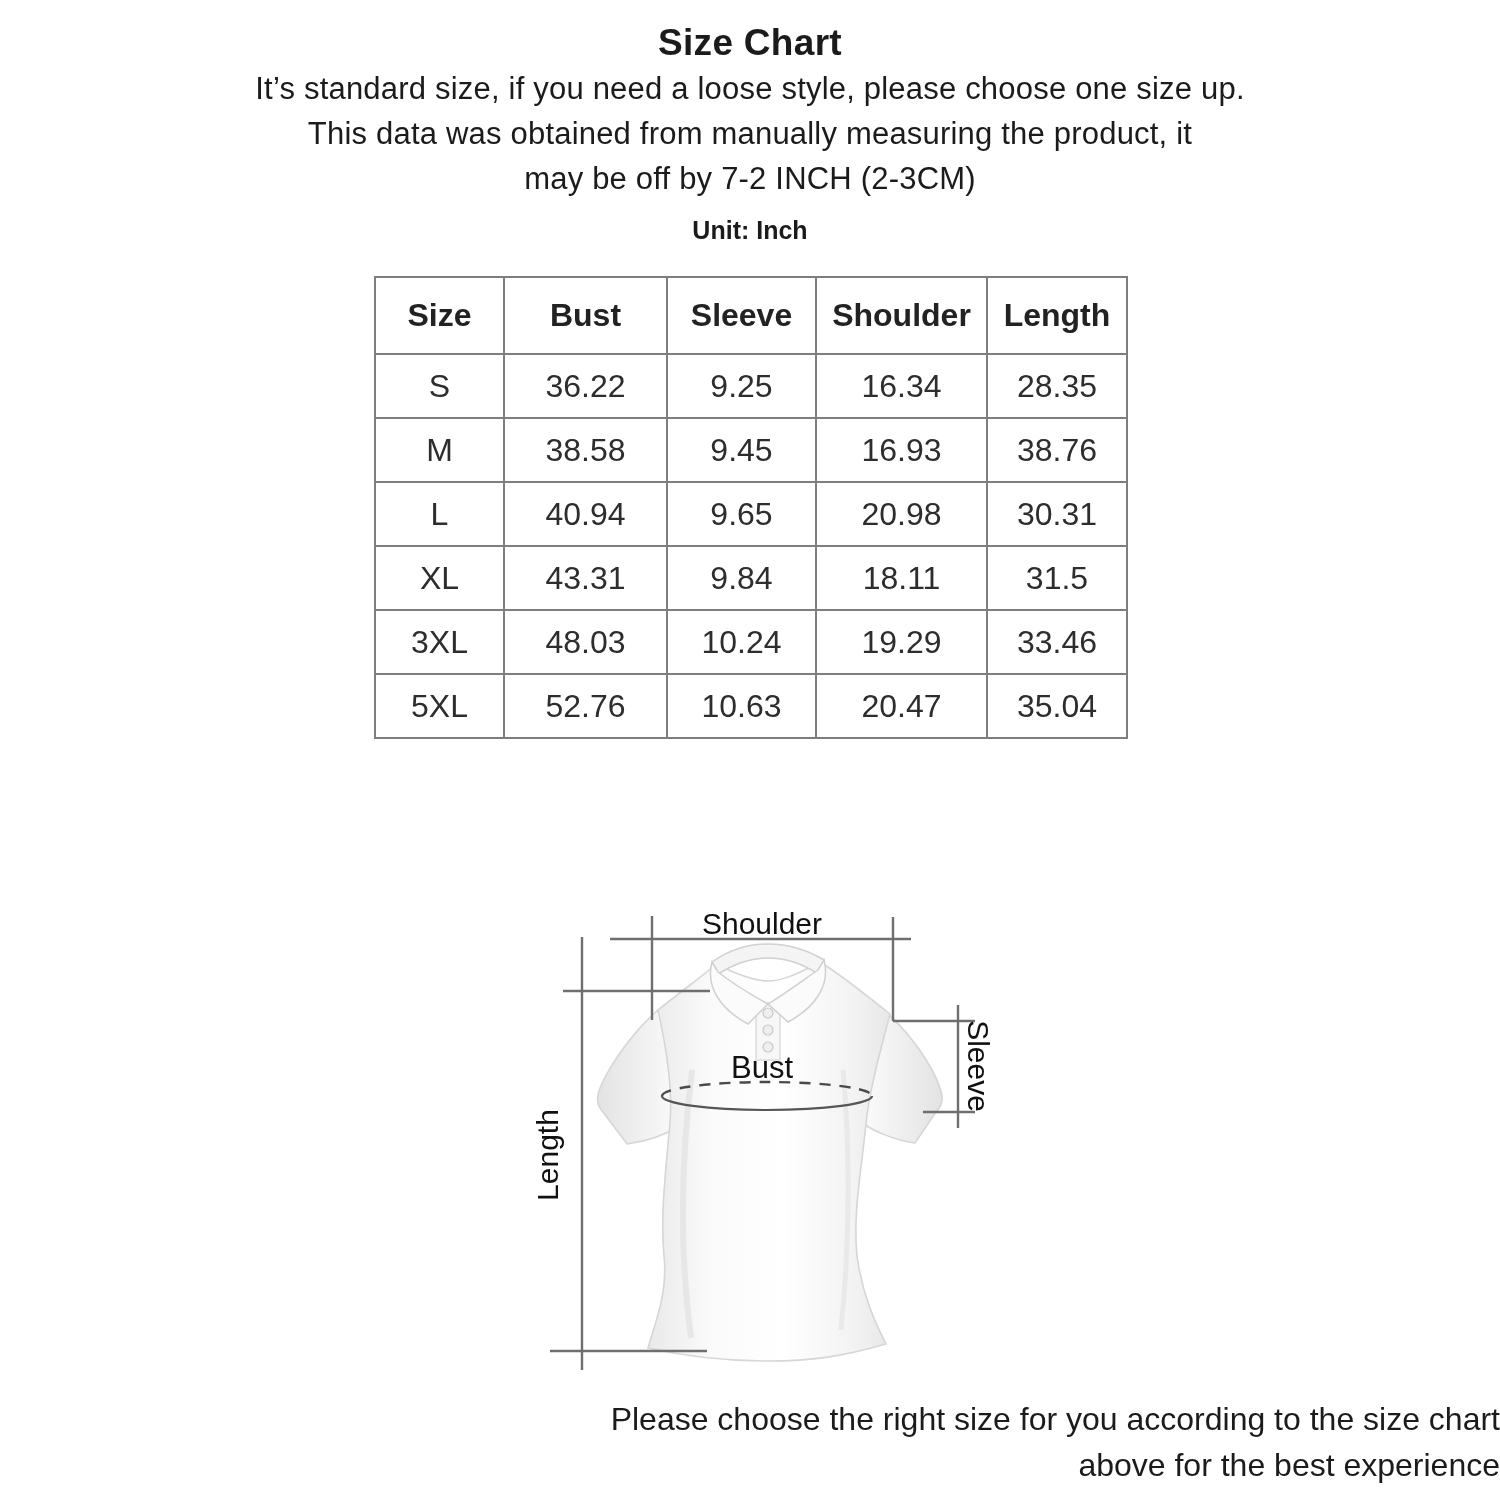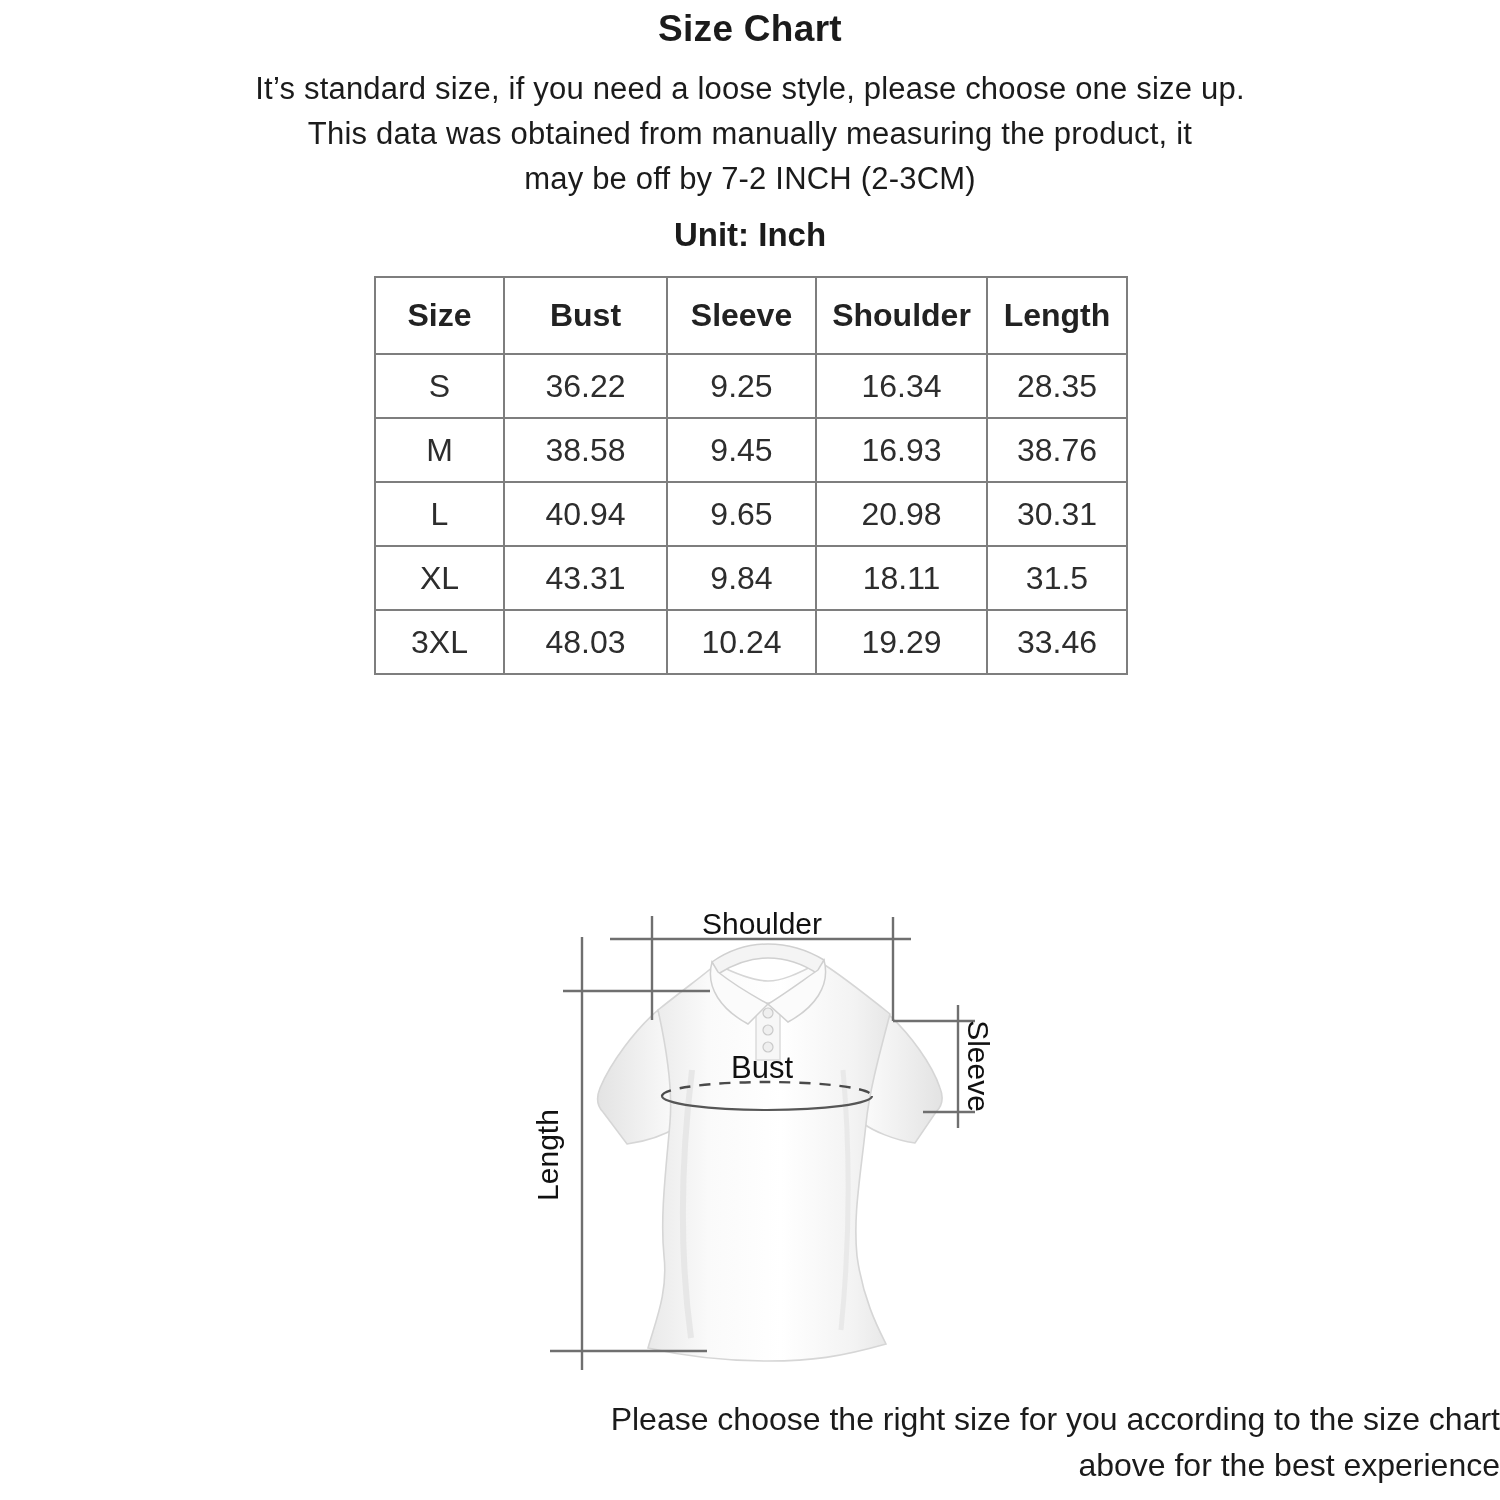--- a/index.html
+++ b/index.html
@@ -1,23 +1,23 @@
 <!DOCTYPE html>
 <html><head>
 <meta charset="utf-8">
 <style>
   html,body{margin:0;padding:0;background:#ffffff;}
   .page{
     position:relative;width:1500px;height:1500px;background:#ffffff;overflow:hidden;
     font-family:"Liberation Sans",sans-serif;color:#1b1b1b;
   }
   .center-text{position:absolute;left:0;width:1500px;text-align:center;}
-  .title{top:8px;font-size:37px;font-weight:700;letter-spacing:.3px;}
+  .title{top:22px;font-size:37px;font-weight:700;letter-spacing:.3px;}
   .intro{top:66px;font-size:31px;line-height:45px;white-space:pre-line;letter-spacing:.2px;}
-  .unit{top:216px;font-size:33px;font-weight:700;}
+  .unit{top:216px;font-size:25px;font-weight:700;}
   .footer-note{top:1396px;font-size:32px;line-height:46px;white-space:pre-line;text-align:right;}
 
   table.size-table{
     position:absolute;left:374px;top:276px;width:752px;
     border-collapse:collapse;table-layout:fixed;
     font-size:32px;color:#2d2d2d;text-align:center;
   }
   .size-table th,.size-table td{
     border:2px solid #7e7e7e;padding:0;vertical-align:middle;font-weight:400;
   }
@@ -90,20 +90,27 @@
       <td>18.11</td>
       <td>31.5</td>
     </tr>
         <tr>
       <td>3XL</td>
       <td>48.03</td>
       <td>10.24</td>
       <td>19.29</td>
       <td>33.46</td>
     </tr>
+        <tr>
+      <td>5XL</td>
+      <td>52.76</td>
+      <td>10.63</td>
+      <td>20.47</td>
+      <td>35.04</td>
+    </tr>
       </tbody>
   </table>
 
   <svg class="diagram" width="470" height="494" viewBox="520 898 470 494" xmlns="http://www.w3.org/2000/svg">
     <defs>
       <linearGradient id="shirtGrad" x1="0" y1="0" x2="1" y2="0">
         <stop offset="0" stop-color="#e9e9e9"></stop>
         <stop offset="0.25" stop-color="#fafafa"></stop>
         <stop offset="0.55" stop-color="#ffffff"></stop>
         <stop offset="0.85" stop-color="#f3f3f3"></stop>

